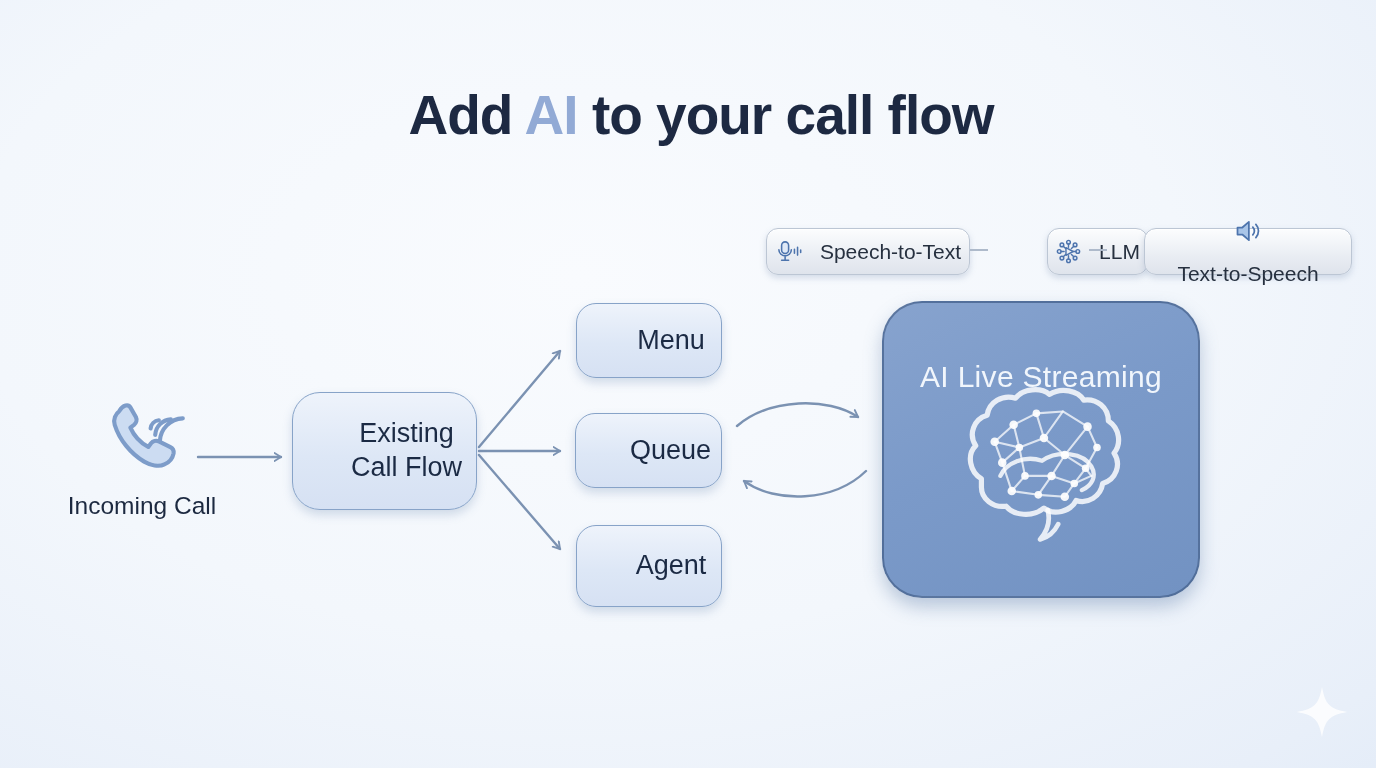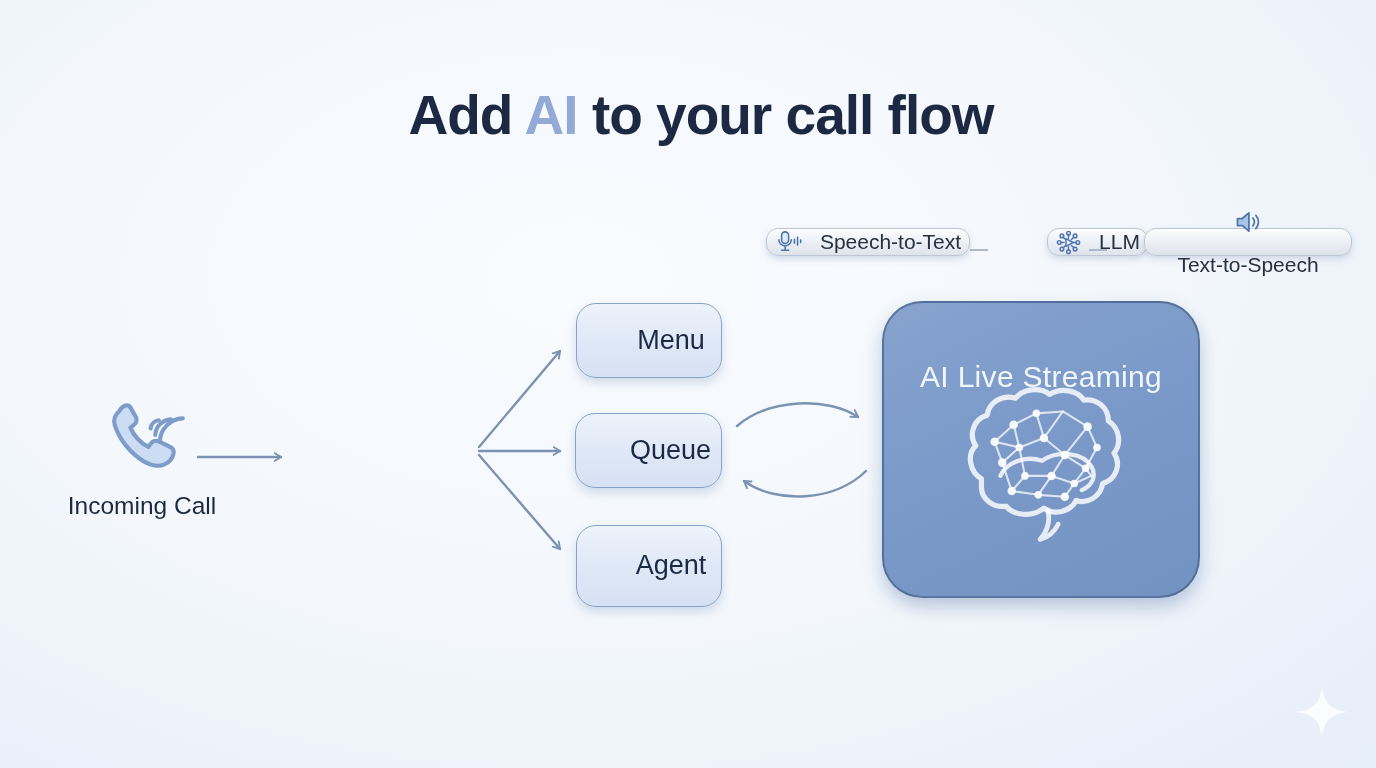--- a/index.html
+++ b/index.html
@@ -12,21 +12,21 @@
   
   .title {
     position:absolute; top:83px; left:0; width:100%;
     text-align:center; font-size:55px; font-weight:700;
     color:#1d2942; letter-spacing:-1px;padding-left:13px;
   }
   .title .hl { color:#92aad5; }
 
   
   .badge {
-    position:absolute; top:228px; height:28px; box-sizing:border-box;
+    position:absolute; top:228px; height:47px; box-sizing:border-box;
     display:flex; align-items:center; justify-content:center; gap:17px;
     border-radius:12px; border:1px solid #bcc6d4;
     background:linear-gradient(180deg,#fcfdfe 0%,#e9edf3 60%,#dfe4ec 100%);
     box-shadow:0 3px 6px rgba(120,140,175,.28), inset 0 1px 0 #ffffff;
     font-size:21px; color:#26303f; white-space:nowrap;
   }
   .badge svg { flex:0 0 auto; }
   .badge-link { position:absolute; top:249px; height:2px; background:#aebacb; }
 
   
@@ -130,20 +130,23 @@
   <div class="phone-wrap">
     <svg width="92" height="92" viewBox="0 0 100 100" fill="none" stroke="#7d9cc9" stroke-width="4.5" stroke-linecap="round" stroke-linejoin="round">
       <path d="M21,12 C17,15 14,21 16,27 C21,43 33,58 48,67 C55,71 64,73 70,70 C75,68 79,63 80,58 C80.5,55 79,52.5 76,51 L64,45 C61,43.5 57.5,44.5 55.5,47 L52.5,51 C44,46.5 37,39 33,30 L37,27 C39.5,25 40.5,21.5 39,18.5 L33,8 C31,4.5 25,5 21,12 Z" fill="#ccdcf2"></path>
       <path d="M55,31 a10,10 0 0 1 9,-9"></path>
       <path d="M60,38 a18,18 0 0 1 17,-17"></path>
       <path d="M65,45 a26,26 0 0 1 25,-25"></path>
     </svg>
   </div>
   <div class="incoming-label">Incoming Call</div>
 
+  <div class="flow-box existing">
+    <div><span>Existing</span><br><span>Call Flow</span></div>
+  </div>
 
   <div class="flow-box menu">
       <span>Menu</span>
     </div>
   <div class="flow-box queue">
       <span>Queue</span>
     </div>
   <div class="flow-box agent">
       <span>Agent</span>
     </div>

